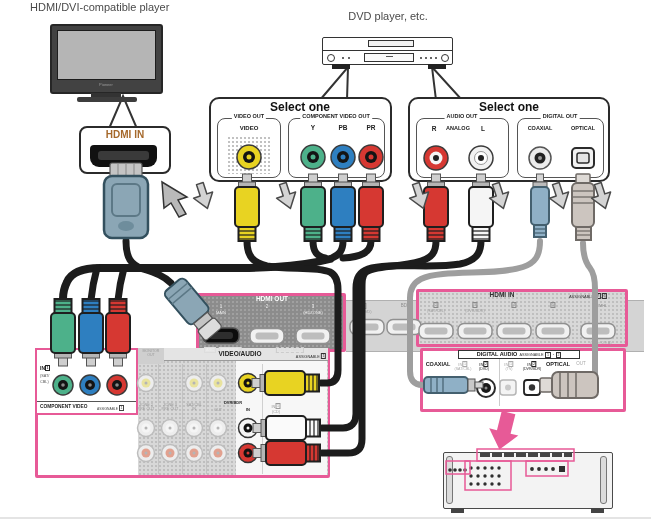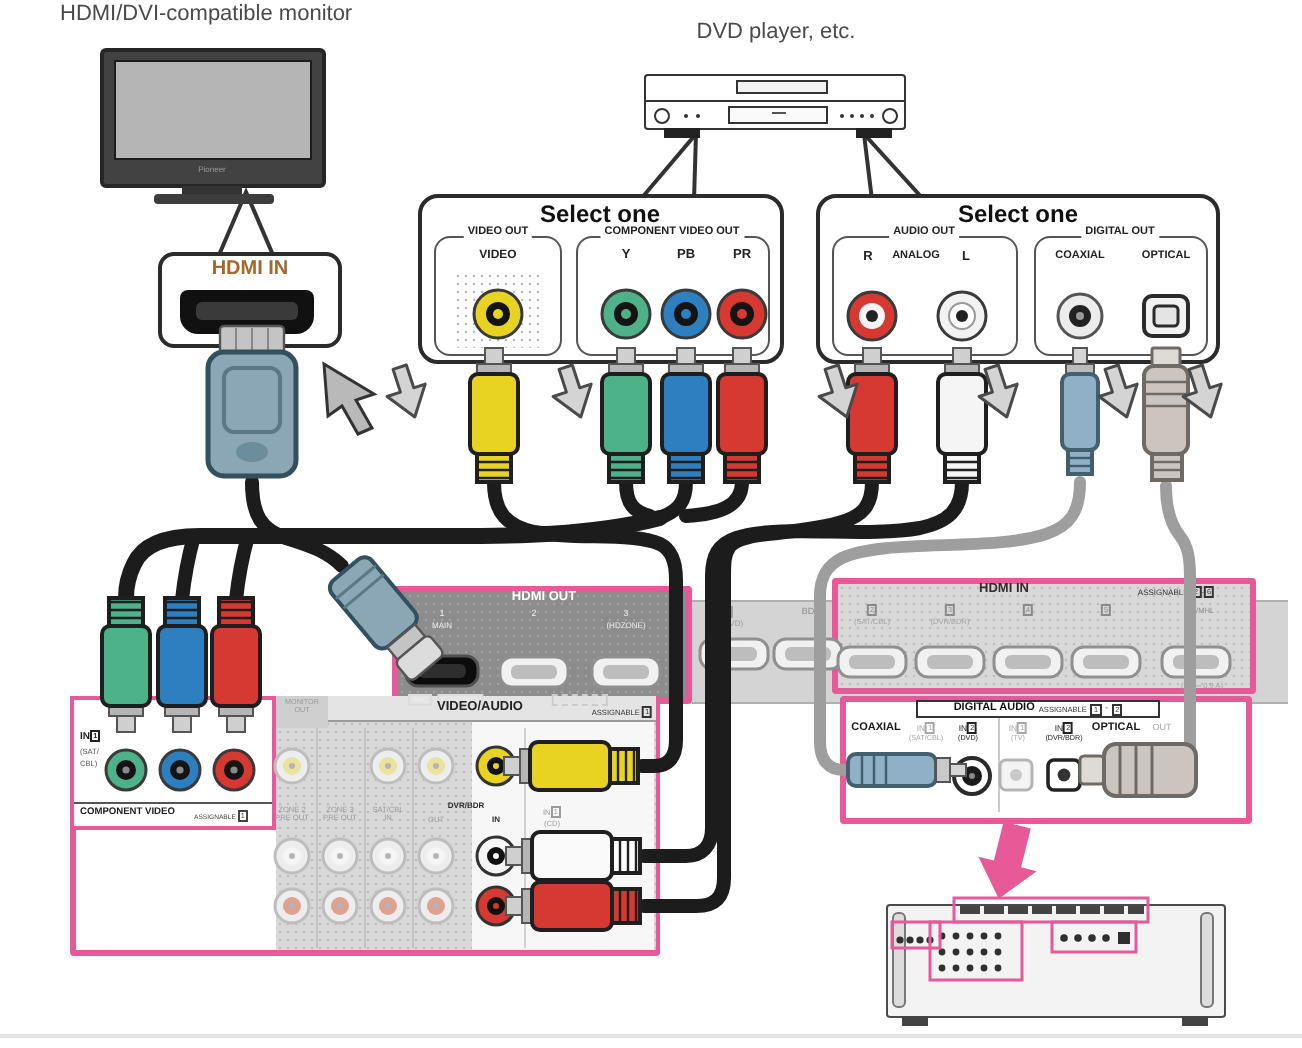--- a/index.html
+++ b/index.html
@@ -83,21 +83,21 @@
   <div class="ab" style="left:416px;top:118px;width:93px;height:60px;border:1.5px solid #555;border-radius:8px;"></div>
   <div class="ab" style="left:517px;top:118px;width:87px;height:60px;border:1.5px solid #555;border-radius:8px;"></div>
 
   <div class="ab" style="left:443px;top:452px;width:170px;height:57px;background:#f3f3f3;border:1.5px solid #4a4a4a;border-radius:2px;"></div>
   <div class="ab" style="left:446px;top:456px;width:7px;height:48px;background:#dcdcdc;border:1px solid #777;border-radius:3px;"></div>
   <div class="ab" style="left:600px;top:456px;width:7px;height:48px;background:#dcdcdc;border:1px solid #777;border-radius:3px;"></div>
   <div class="ab" style="left:451px;top:508px;width:13px;height:5px;background:#444;"></div>
   <div class="ab" style="left:591px;top:508px;width:13px;height:5px;background:#444;"></div>
   <div class="ab" style="left:0px;top:517px;width:651px;height:1.5px;background:#e4e4e4;"></div>
 
-  <div class="lbl" style="left:30px;top:2px;font-size:11px;color:#4a4a4a;">HDMI/DVI-compatible monitor</div>
+  <div class="lbl" style="left:30px;top:2px;font-size:11px;color:#4a4a4a;">HDMI/DVI-compatible player</div>
   <div class="lbl c" style="left:388px;top:11px;font-size:11px;color:#4a4a4a;">DVD player, etc.</div>
   <div class="lbl c" style="left:106px;top:83px;font-size:4px;color:#9a9a9a;">Pioneer</div>
 
   <div class="lbl c" style="left:125px;top:130px;font-size:10px;font-weight:bold;color:#a5682a;">HDMI IN</div>
 
   <div class="lbl c" style="left:300px;top:101px;font-size:12px;font-weight:bold;color:#111;">Select one</div>
   <div class="lbl c" style="left:249px;top:114px;font-size:5.5px;font-weight:bold;color:#222;background:#fff;padding:0 2px;">VIDEO OUT</div>
   <div class="lbl c" style="left:249px;top:125px;font-size:6px;font-weight:bold;color:#222;">VIDEO</div>
   <div class="lbl c" style="left:336px;top:114px;font-size:5.5px;font-weight:bold;color:#222;background:#fff;padding:0 2px;">COMPONENT VIDEO OUT</div>
   <div class="lbl c" style="left:313px;top:125px;font-size:6.5px;font-weight:bold;color:#222;">Y</div>

